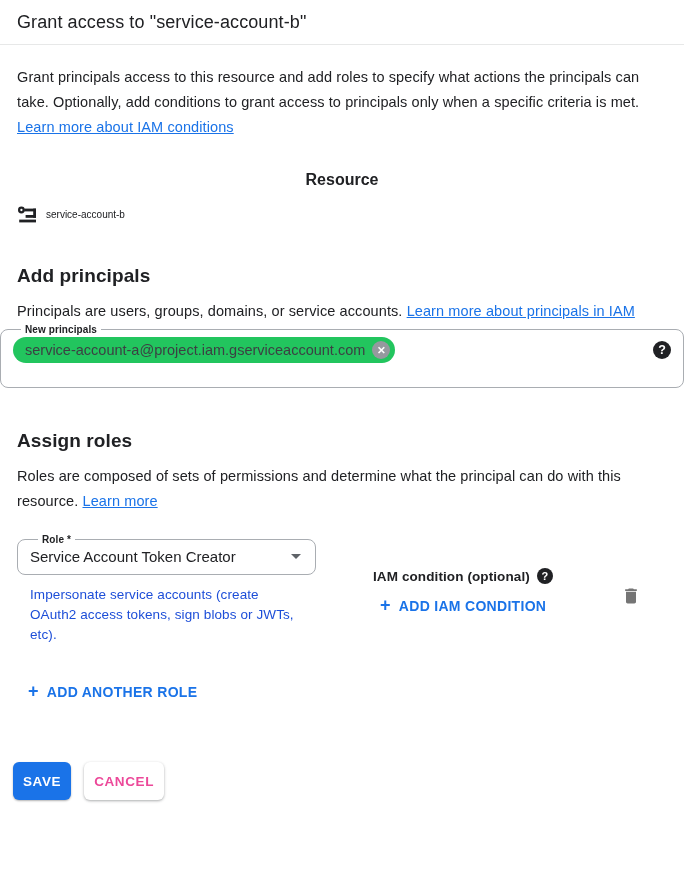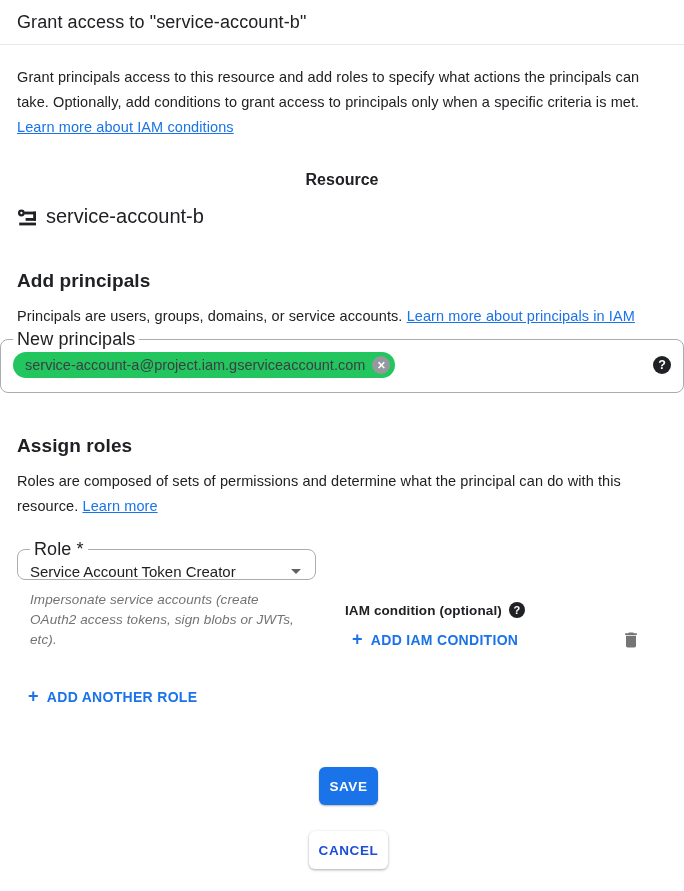--- a/index.html
+++ b/index.html
@@ -17,73 +17,73 @@
   
   .para { font-size:14.5px; line-height:25px; letter-spacing:.1px; color:#202124; }
   .intro { margin:20px 17px 0; }
   .desc  { margin:12px 17px 0; }
   a.link { color:#1a73e8; text-decoration:underline; cursor:pointer; }
 
   
   .sec-h3 { font-size:16px; font-weight:700; margin:31px 17px 0;text-align:center; }
   .sec-h2 { font-size:19px; font-weight:700; margin:42px 17px 0; letter-spacing:.1px; }
 
-  .res-row { display:flex; align-items:center; gap:9px; margin:16px 17px 0; font-size:20px; }
+  .res-row { display:flex; align-items:center; gap:9px; margin:16px 17px 0; font-size:10px; }
   .res-row svg { display:block; }
 
   
   fieldset.outlined { border:1px solid #a9adb2; border-radius:8px; margin:0; background:#fff; }
-  fieldset.outlined legend { font-size:18px; font-weight:400; letter-spacing:.1px;
-    color:#202124; padding:0 4px; margin-left:0; white-space:nowrap; }
+  fieldset.outlined legend { font-size:10px; font-weight:700; letter-spacing:.1px;
+    color:#202124; padding:0 4px; margin-left:8px; white-space:nowrap; }
 
   .principals-field { margin:19px 28px 0 17px; height:64px; padding:2px 12px 0; }
   .field-row { display:flex; align-items:flex-start; justify-content:space-between; }
 
   .chip { display:inline-flex; align-items:center; height:26px; background:#22c55e;
     border-radius:13px; padding:0 5px 0 12px; font-size:14.5px; color:#3c4043; }
   .chip-x { width:18px; height:18px; border-radius:50%; background:#95999e; color:#fff;
     font-size:10.5px; font-weight:700; display:flex; align-items:center; justify-content:center;
     margin-left:7px; cursor:pointer; flex:none; }
 
   .help-circle { width:18px; height:18px; border-radius:50%; background:#202124; color:#fff;
     font-size:12.5px; font-weight:700; display:flex; align-items:center; justify-content:center;
     cursor:pointer; flex:none; margin-top:4px; }
   .help-circle.small { width:16px; height:16px; font-size:11px; margin-top:0; }
 
   
-  .role-row { display:flex; align-items:flex-end; margin:20px 27px 0 17px; }
+  .role-row { display:flex; align-items:center; margin:20px 27px 0 17px;gap:28px; }
   .role-col { width:299px; flex:none; }
   .role-field { height:41px; padding:0 12px; cursor:pointer; }
   .role-field .field-row { align-items:center; margin-top:3px; font-size:15px; color:#202124; }
   .dd-arrow { width:0; height:0; border-left:5px solid transparent;
     border-right:5px solid transparent; border-top:5.5px solid #5f6368; margin-right:2px; }
   .role-desc { margin:10px 0 0 13px; width:274px; font-size:13.5px; line-height:20px;
-    color:#737373; letter-spacing:.1px;font-style:italic; }
+    color:#1d4ed8; letter-spacing:.1px; }
 
   .cond-col { margin-left:29px; padding-top:5px; }
   .cond-label { display:flex; align-items:center; gap:7px; font-size:13.5px; font-weight:700;
     letter-spacing:.1px; color:#202124; }
 
   .text-btn { display:inline-flex; align-items:center; gap:8px; background:none; border:none;
     color:#1a73e8; font-family:inherit; font-size:14px; font-weight:700; letter-spacing:.3px;
     cursor:pointer; line-height:1; }
   .text-btn .plus { font-size:18px; font-weight:700; position:relative; top:-1px; }
   .add-cond-btn { margin:13px 0 0 7px; }
   .add-role-btn { margin:38px 0 0 28px; }
 
   .trash-btn { margin-left:auto; margin-right:16px; margin-top:12px; background:none;
     border:none; cursor:pointer; padding:0; line-height:0; }
 
   
-  .footer { display:flex; align-items:center; gap:26px; margin:60px 0 0 13px;flex-direction:column; }
+  .footer { display:flex; align-items:center; gap:13px; margin:60px 0 0 13px; }
   .btn { height:38px; border-radius:6px; font-family:inherit; font-size:13.5px; font-weight:700;
     letter-spacing:.6px; cursor:pointer; padding:0 10px; min-width:52px; }
   .btn-primary { background:#1a73e8; color:#ffffff; border:none;
     box-shadow:0 1px 2px rgba(0,0,0,.3); }
-  .btn-secondary { background:#ffffff; color:#1d4ed8; border:none;
+  .btn-secondary { background:#ffffff; color:#ec4899; border:none;
     box-shadow:0 1px 3px rgba(60,64,67,.3), 0 1px 2px rgba(60,64,67,.15); }
 </style>
 </head>
 <body>
 
 <div>
 
   <header class="hdr">
     <h1>Grant access to "service-account-b"</h1>
   </header>

